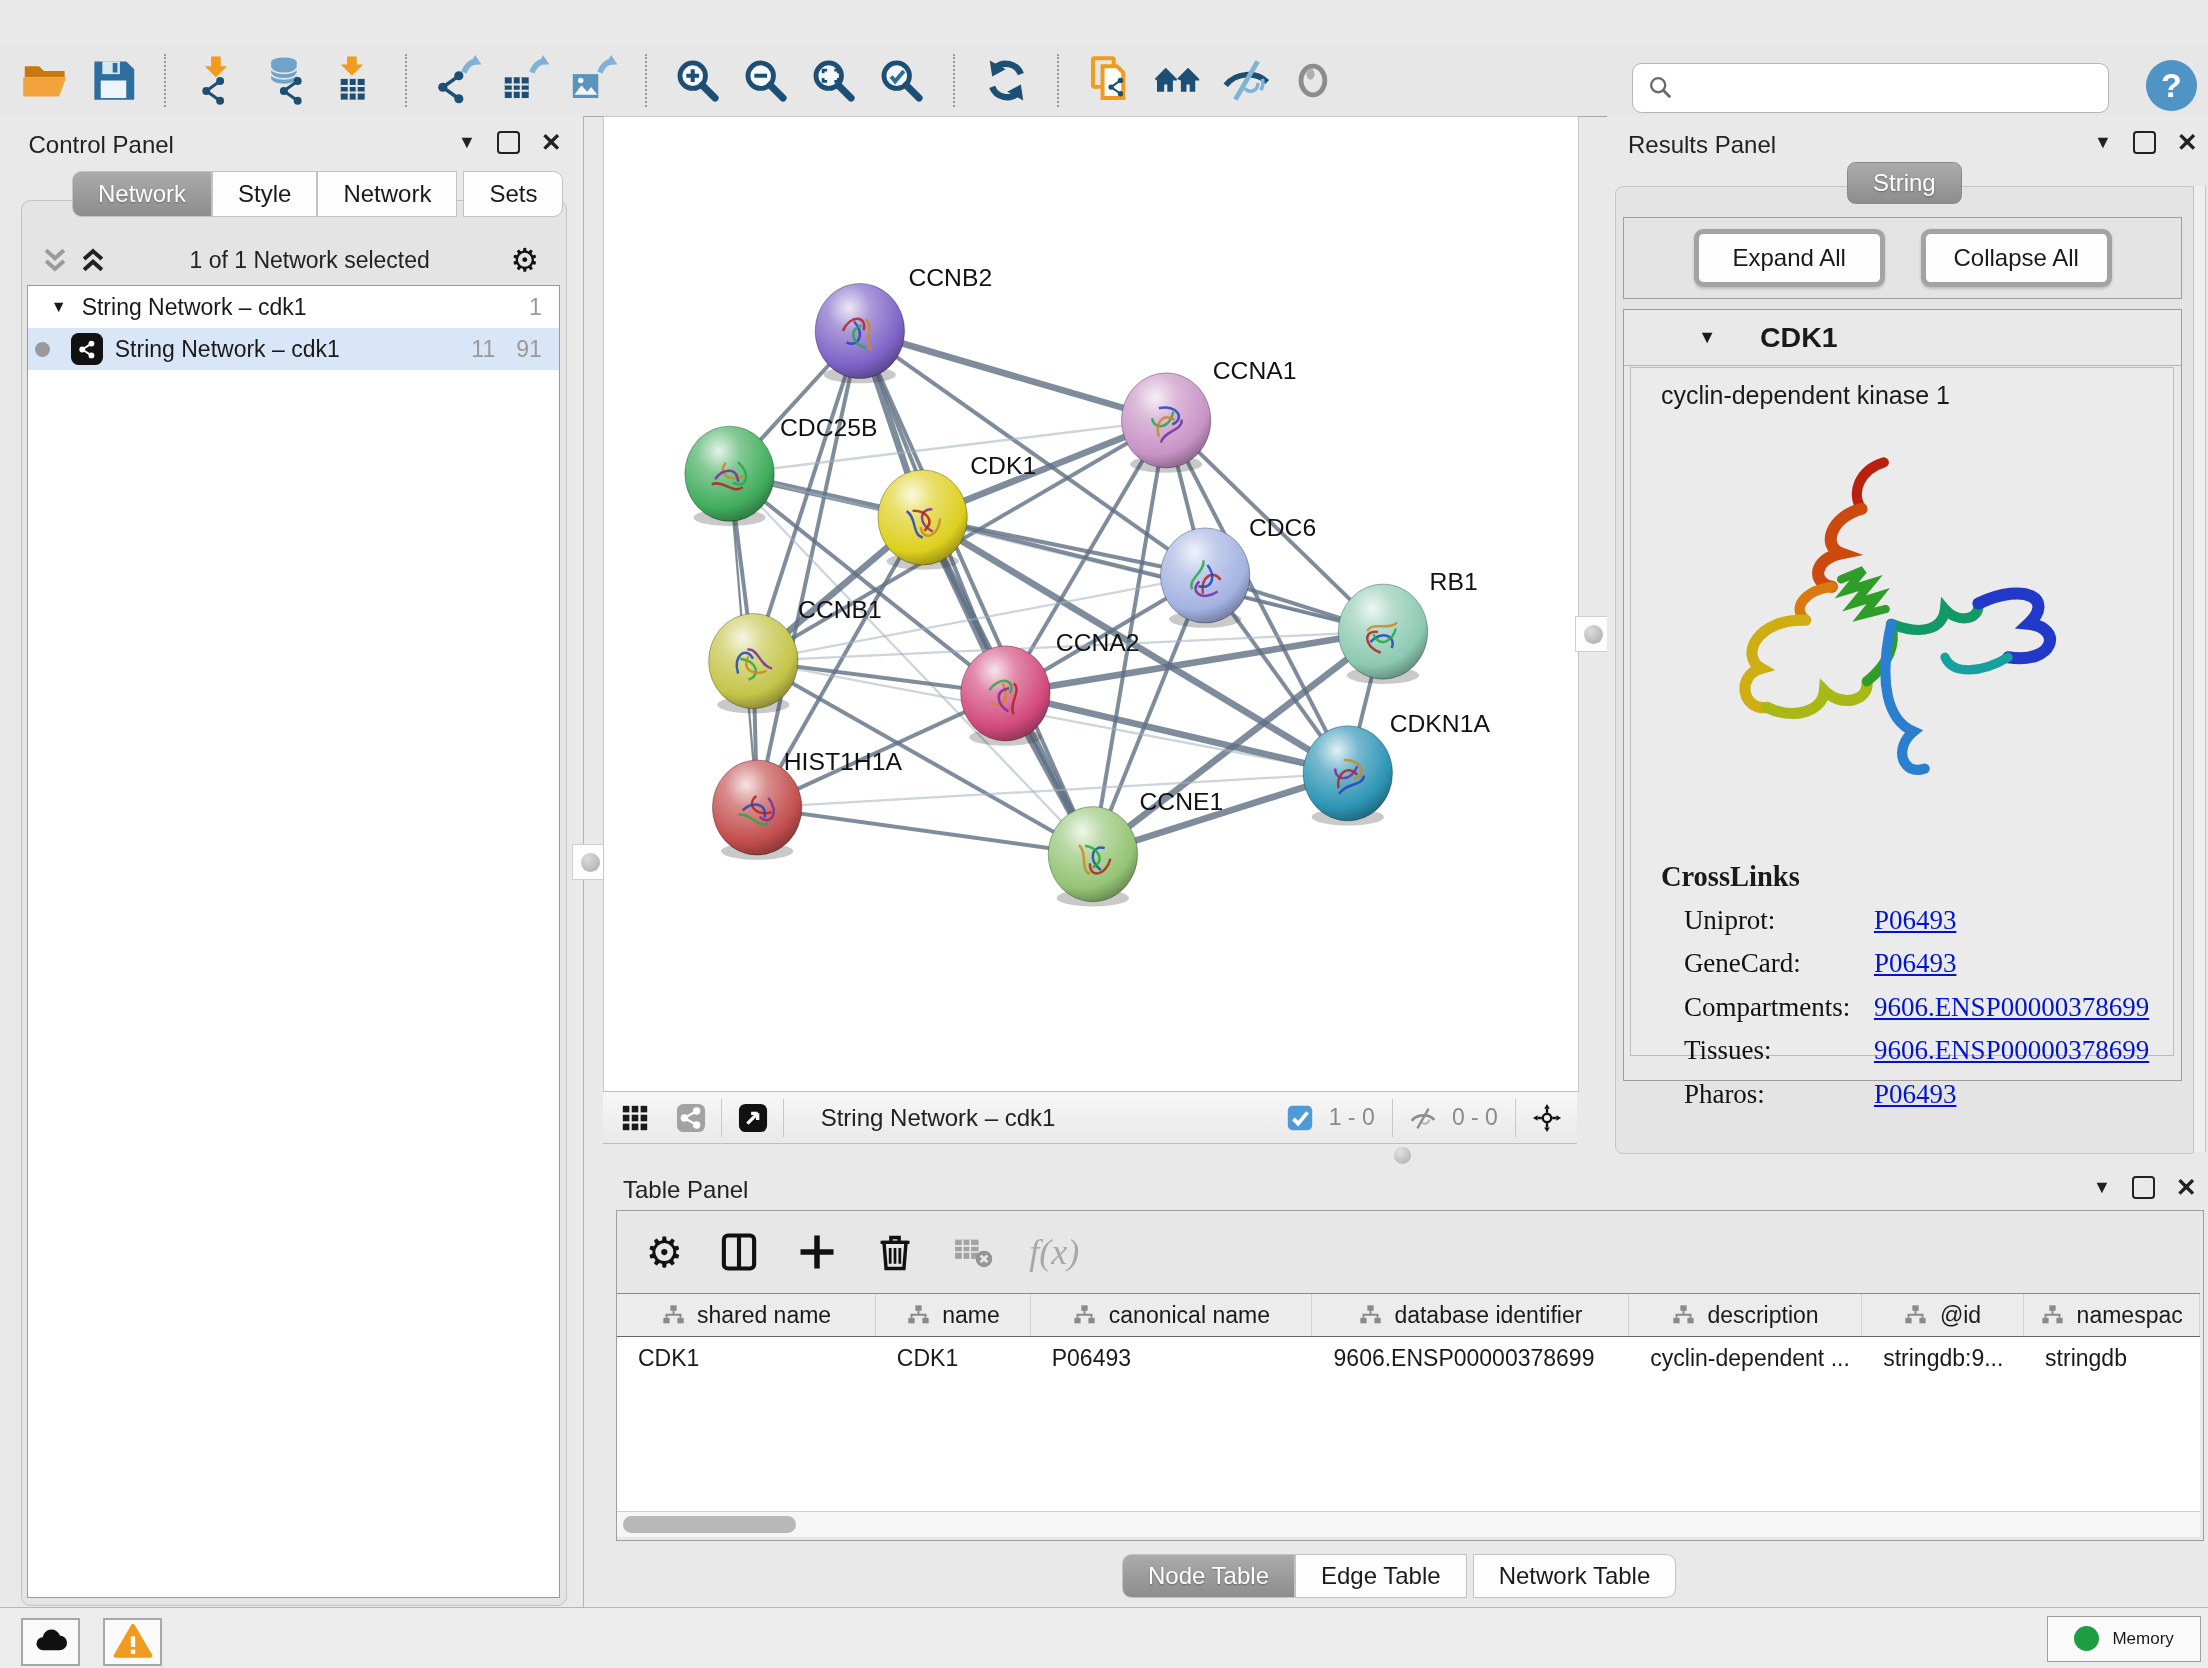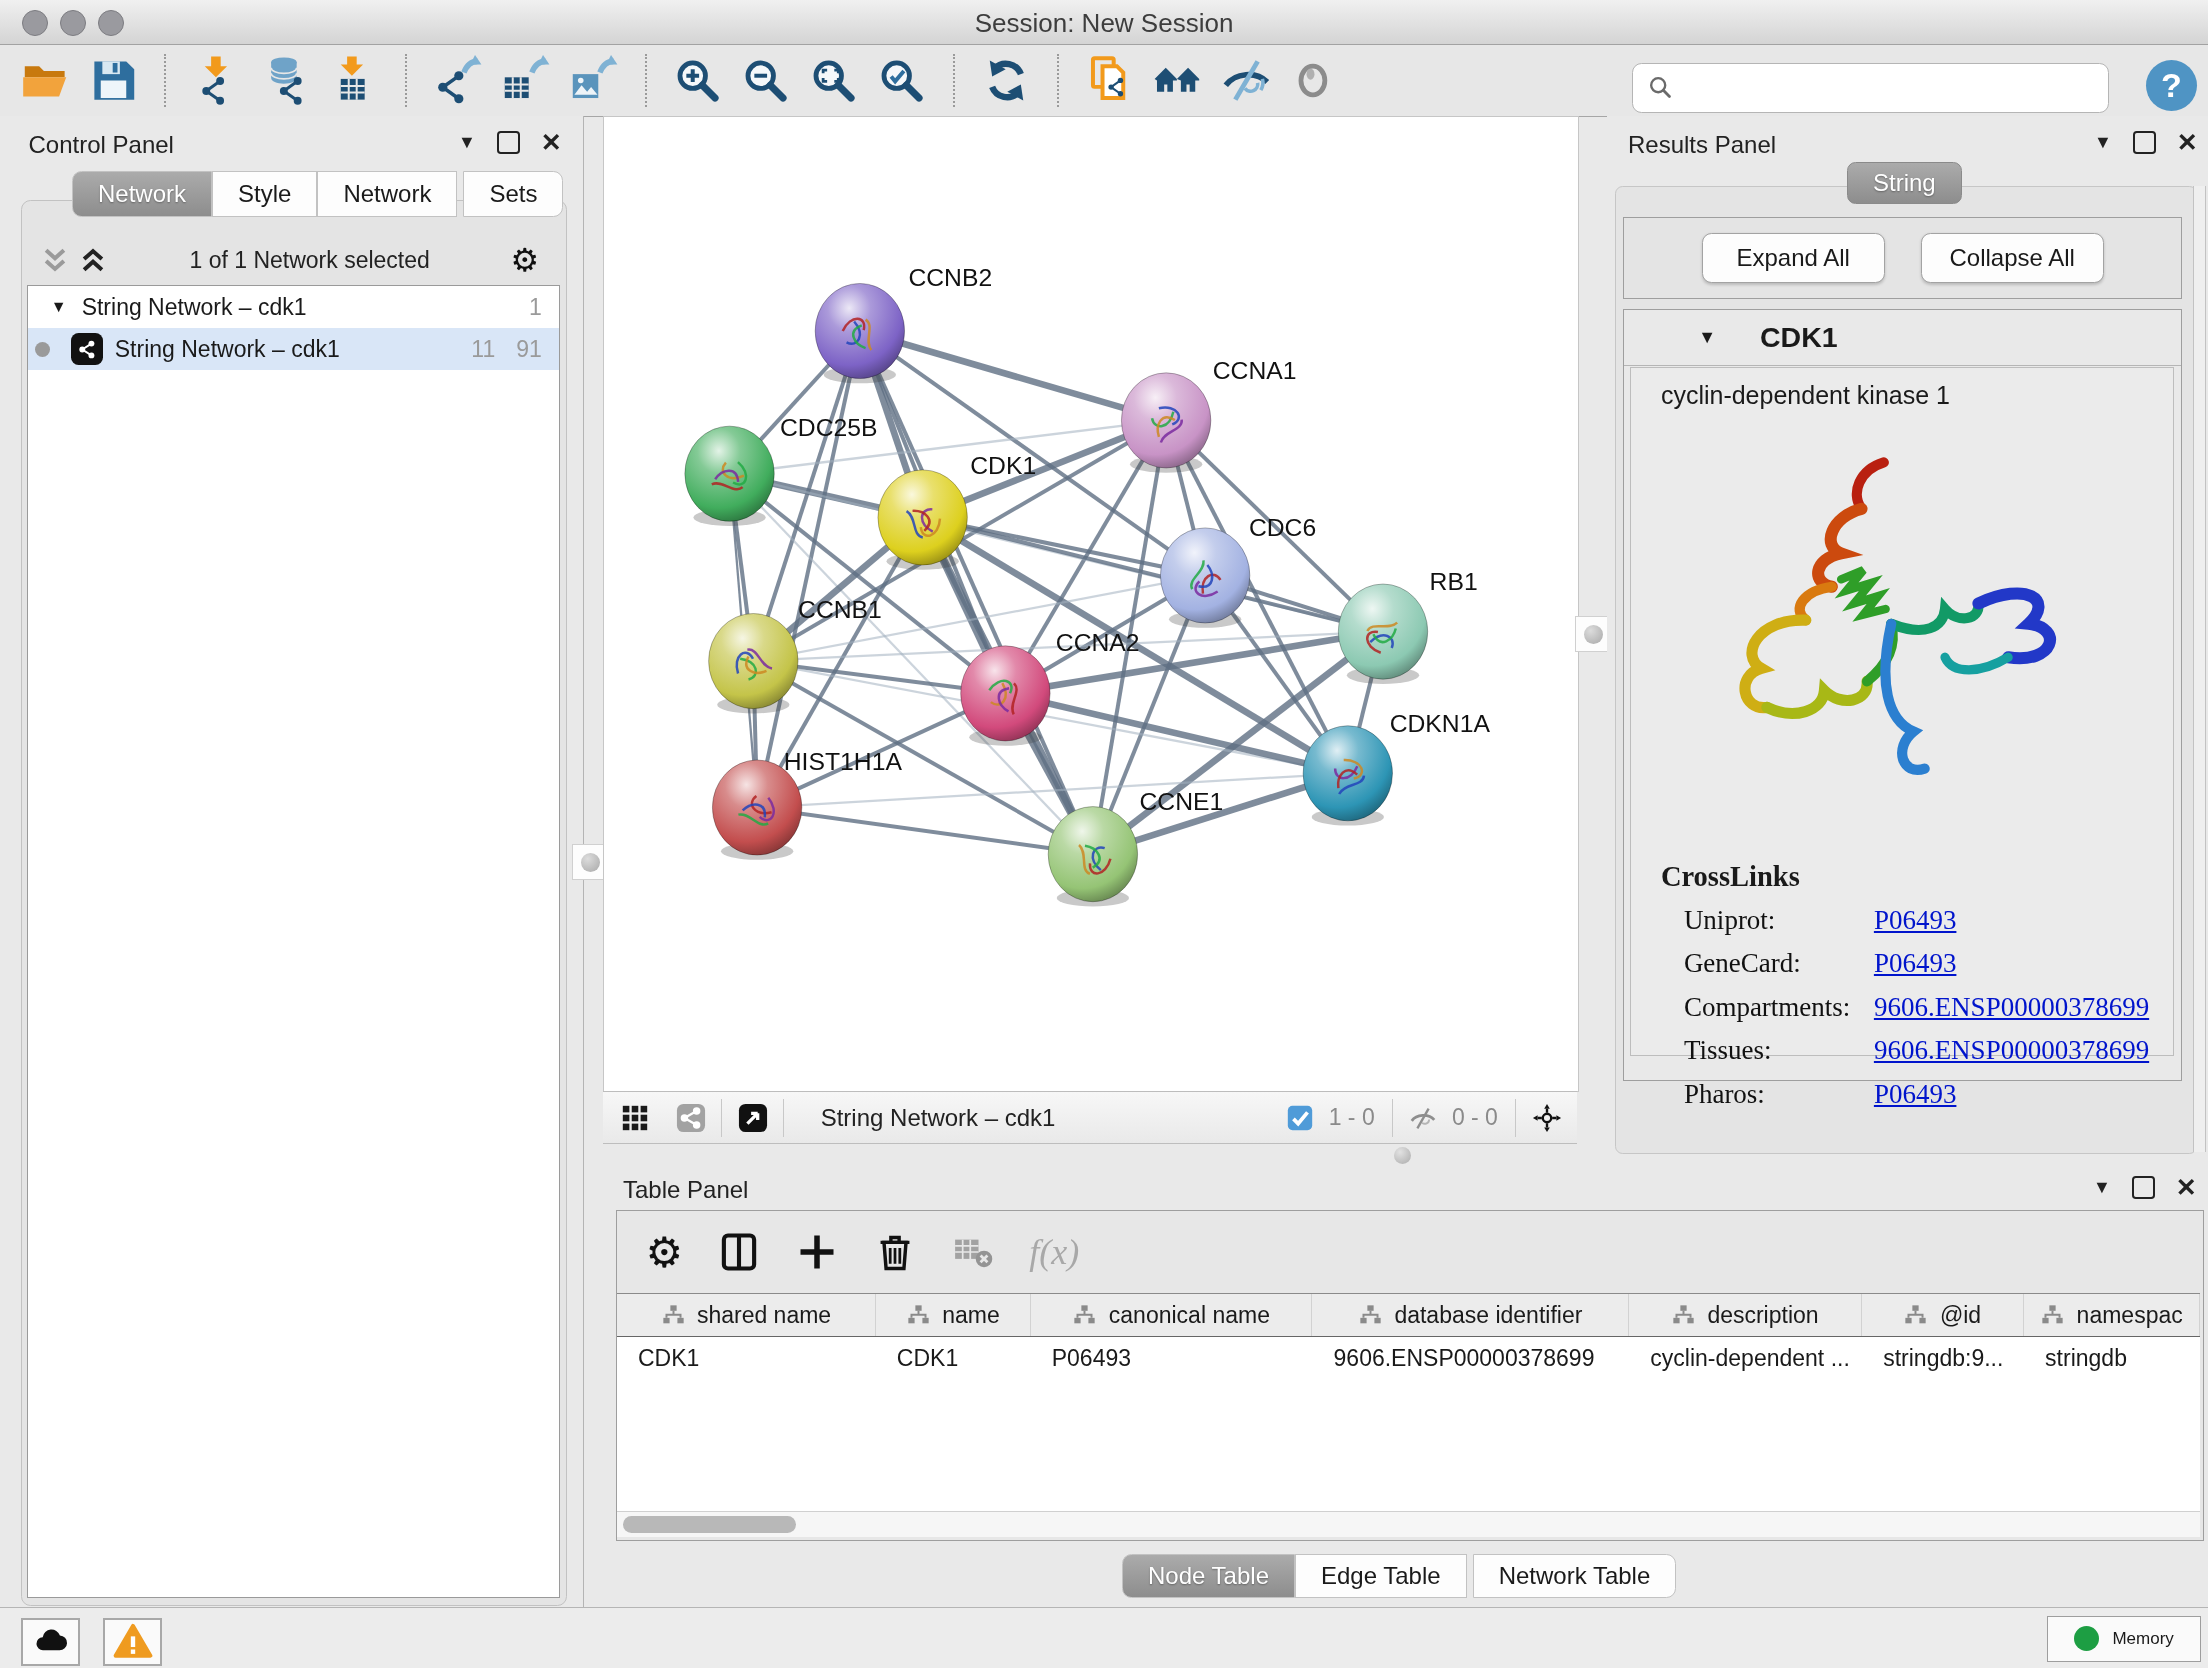--- a/index.html
+++ b/index.html
@@ -83,21 +83,21 @@
   
   .results-panel{left:1607px;top:116px;width:601px;height:1052px;background:#e9e9e9;}
   .rp-container{position:absolute;left:7.6px;top:70px;width:580px;height:966px;
     background:#e4e4e4;border:1.9px solid #c6c6c6;border-radius:7.6px;}
   .rp-tab{position:absolute;left:240px;top:46px;z-index:2;height:40px;padding:0 25px;
     display:flex;align-items:center;background:linear-gradient(#ababab,#8d8d8d);
     color:#fff;font-size:24px;border:1px solid #8a8a8a;border-radius:8.6px;
     text-shadow:0 1px 1.9px rgba(0,0,0,.35);cursor:pointer;}
   .rp-expandbox{position:absolute;left:7.6px;top:30px;width:557px;height:80px;
     border:1.9px solid #9e9e9e;display:flex;align-items:center;justify-content:center;gap:36px;}
-  .rp-btn{min-width:181px;height:48px;background:#fdfdfd;border:1px solid #a3a3a3;
+  .rp-btn{min-width:181px;height:48px;background:#fdfdfd;border:5px solid #a3a3a3;
     border-radius:9.5px;font-size:24px;display:flex;align-items:center;justify-content:center;
     box-shadow:0 1.9px 2.9px rgba(0,0,0,.18);cursor:pointer;}
   .rp-nodebox{position:absolute;left:7.6px;top:122px;width:557px;height:770px;
     border:1.9px solid #9e9e9e;background:#e9e9e9;}
   .rp-nodehead{height:55px;display:flex;align-items:center;border-bottom:1.9px solid #b5b5b5;}
   .rp-nodehead .tri{font-size:18px;margin:0 44px 0 74px;cursor:pointer;}
   .rp-nodehead .nm{font-size:28.5px;font-weight:bold;}
   .rp-inner{position:absolute;left:5.7px;top:57px;width:542px;height:687px;background:#ebebeb;
     border:1px solid #bdbdbd;}
   .rp-desc{font-size:25px;margin:13.3px 0 0 30px;}
@@ -143,26 +143,20 @@
     border:1.9px solid #9e9e9e;display:flex;align-items:center;justify-content:center;
     gap:13.3px;font-size:17px;cursor:pointer;}
   .mem-dot{width:25px;height:25px;border-radius:50%;}
   .net-label{font-size:26px;fill:#111;}
 </style>
 </head>
 <body>
 
 <div class="app">
 
-  <div class="abs titlebar">
-    <span class="traffic" style="left:22px"></span>
-    <span class="traffic" style="left:60px"></span>
-    <span class="traffic" style="left:98px"></span>
-    <div class="win-title">Session: New Session</div>
-  </div>
 
   <div class="abs toolbar" id="main-toolbar">
       <div class="tb-group">
         <div class="tb-btn">
           <svg viewBox="0 0 64 64">
             <path d="M6 14h18l6 6h26v8H6z" fill="#c8790e"></path>
             <path d="M4 28h54l-9 24H4z" fill="#f2a33c"></path>
           </svg>
         </div>
         <div class="tb-btn">

